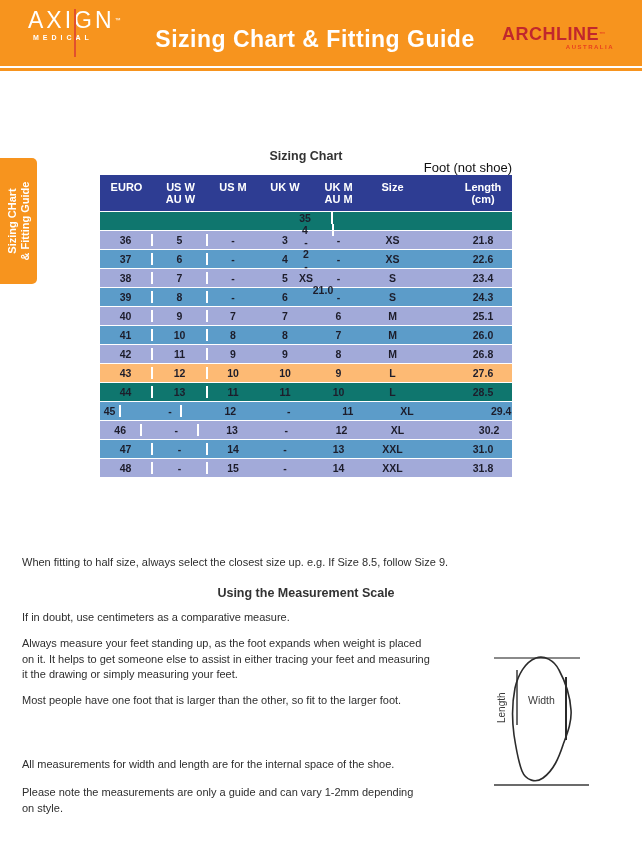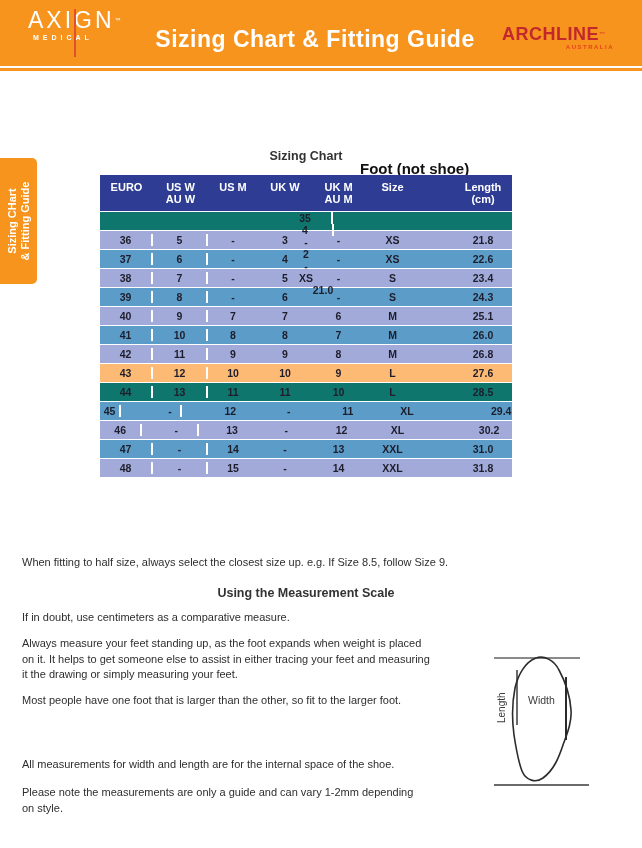--- a/index.html
+++ b/index.html
@@ -25,22 +25,22 @@
   
   .side-tab{position:absolute;left:0;top:158px;width:37px;height:126px;background:var(--orange,#F7941E);
             border-radius:0 5px 5px 0;}
   .side-tab-text{position:absolute;left:50%;top:50%;width:126px;
                  transform:translate(-50%,-50%) rotate(-90deg);
                  text-align:center;color:#fff;font-weight:bold;font-size:11px;line-height:13px;}
 
   
   .chart-title{position:absolute;left:100px;top:149px;width:412px;text-align:center;
                font-size:12.5px;font-weight:bold;color:#333;}
-  .foot-note{position:absolute;left:360px;top:160px;width:152px;text-align:left;
-             font-size:15px;font-weight:bold;color:#111;}
+  .foot-note{position:absolute;left:360px;top:160px;width:152px;text-align:right;
+             font-size:13px;font-weight:normal;color:#111;}
   .size-table{position:absolute;left:100px;top:175px;width:412px;}
   .t-head{display:flex;height:36px;background:var(--navy,#2E3D93);color:#fff;
           font-size:11px;font-weight:bold;line-height:12px;box-sizing:border-box;padding-top:6px;}
   .t-row{display:flex;height:19px;align-items:center;font-size:10.5px;font-weight:bold;color:#1d1d2b;
          border-top:1px solid #fff;box-sizing:border-box;}
   .cell{text-align:center;box-sizing:border-box;}
   .c0{width:53px;} .c1{width:55px;} .c2{width:50px;} .c3{width:54px;}
   .c4{width:53px;} .c5{width:55px;} .c6{width:92px;padding-left:34px;}
   .t-row .c0,.t-row .c1{border-right:2px solid #fff;}
   .hline2{display:block;}

